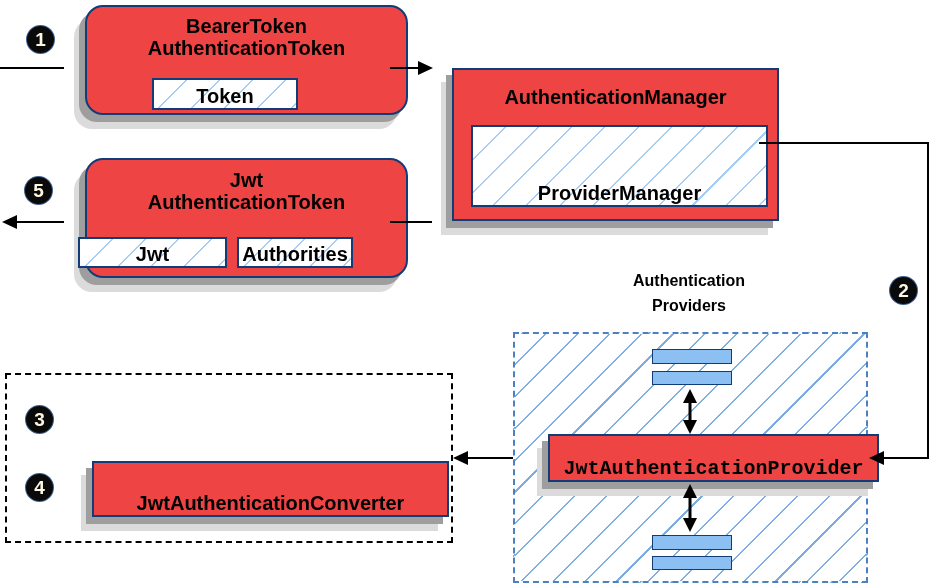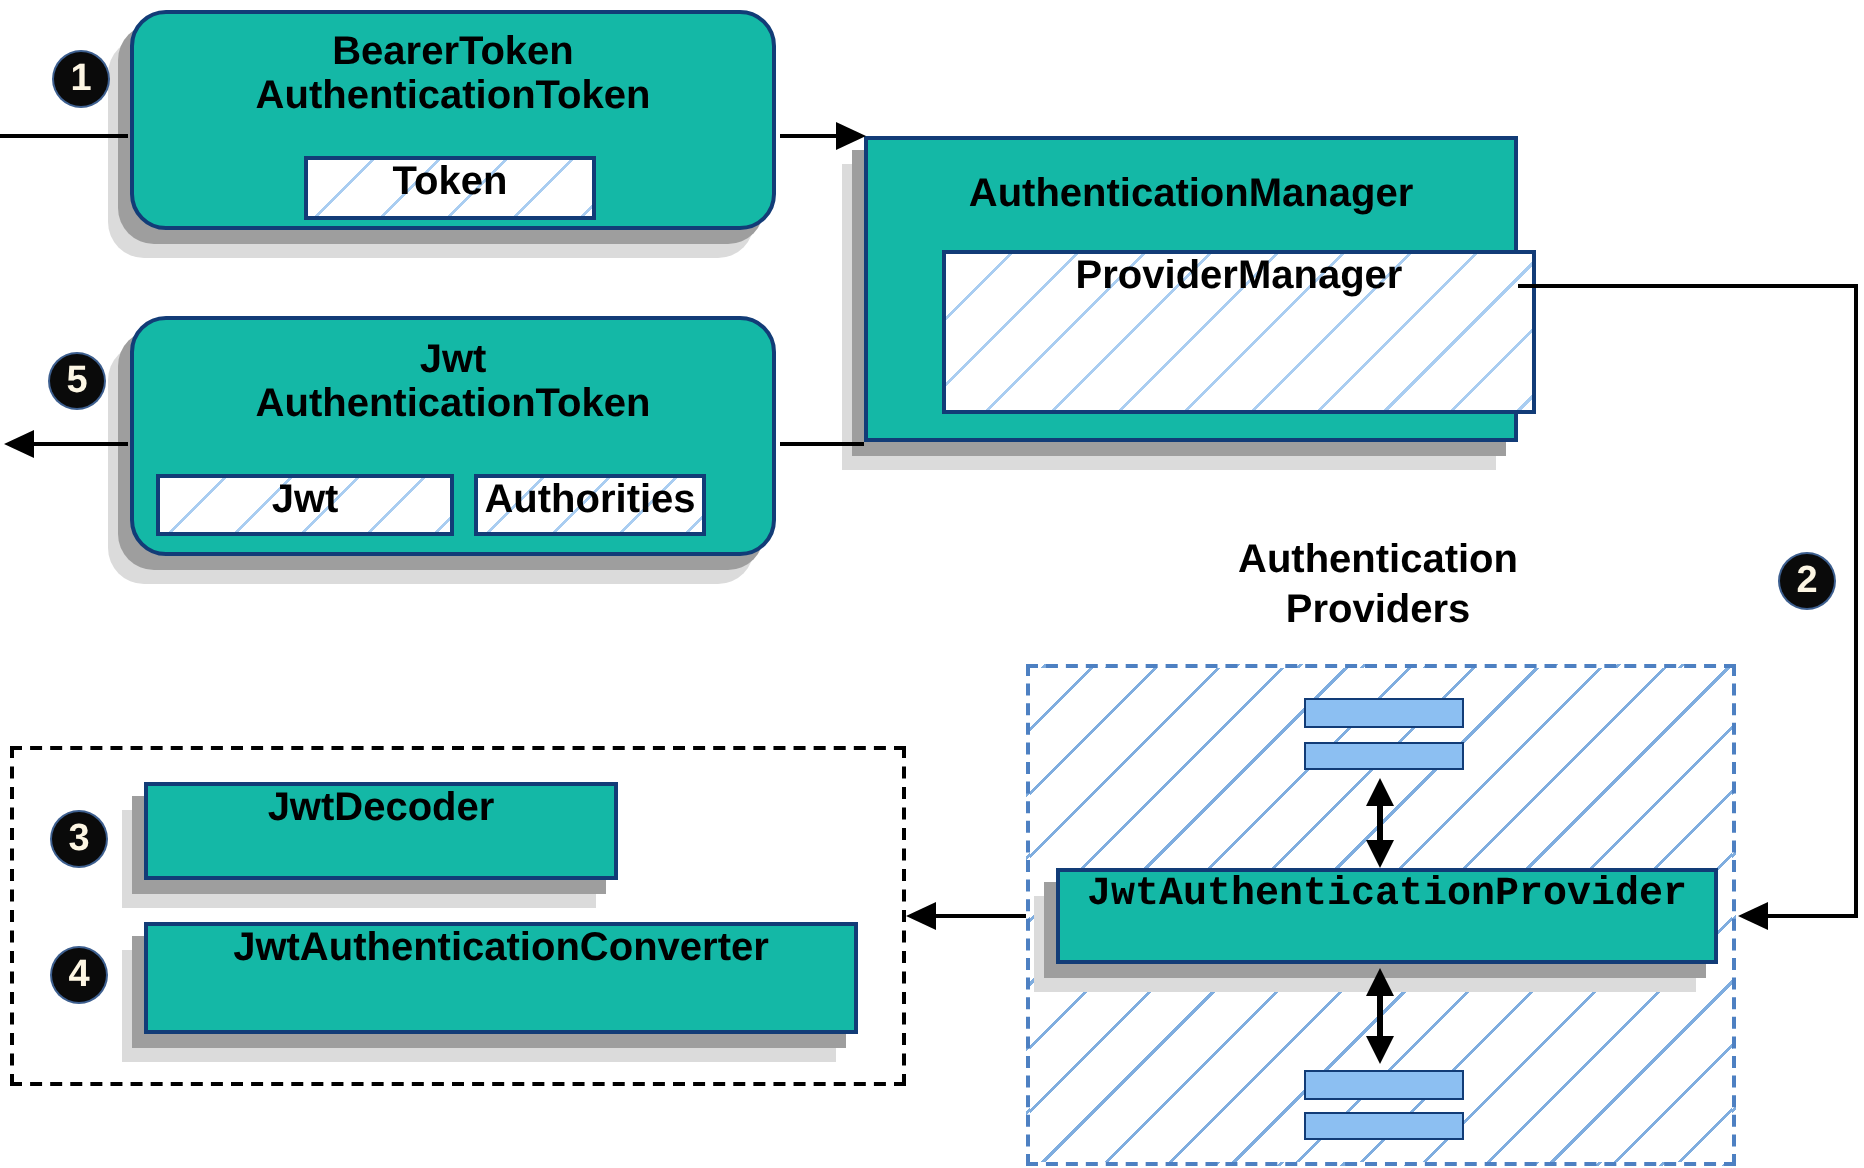--- a/index.html
+++ b/index.html
@@ -6,26 +6,27 @@
   #canvas{
     position:relative;
     width:932px;height:584px;
     background:#ffffff;
     font-family:"Liberation Sans","DejaVu Sans",sans-serif;
     overflow:hidden;
   }
   
   .node{
     position:absolute;
-    background:#14b8a6;
+    background:#ef4444;
     border:2px solid #123C77;
     box-sizing:border-box;
     color:#000;
     font-weight:bold;
     text-align:center;
+    margin-left:20px;
   }
   .shadowed{
     box-shadow:-6px 7px 0 0 #9E9E9E, -11px 14px 0 0 #DBDBDB;
   }
   .rounded{border-radius:18px;}
   .node-title{
     position:relative;
     line-height:22px;
     font-size:20px;
     font-weight:bold;
@@ -35,21 +36,21 @@
     background:
       repeating-linear-gradient(135deg, rgba(0,0,0,0) 0 22px, #A9CDF1 22px 23.5px),
       #ffffff;
     border:2px solid #123C77;
     box-sizing:border-box;
     font-size:20px;
     font-weight:bold;
     text-align:center;
     color:#000;
   }
-  .center-text{display:flex;align-items:flex-start;justify-content:center;}
+  .center-text{display:flex;align-items:flex-end;justify-content:center;}
   
   .dashed-blue{
     position:absolute;
     border:2px dashed #4D80C2;
     box-sizing:border-box;
     background:
       repeating-linear-gradient(135deg, rgba(0,0,0,0) 0 21px, #7FADDF 21px 22.5px),
       #ffffff;
   }
   .dashed-black{
@@ -73,21 +74,21 @@
     color:#FDF6E3;
     font-size:19px;
     font-weight:bold;
     line-height:27px;
     text-align:center;
     box-shadow:0 0 0 1px #3D5F8F;
   }
   
   .group-label{
     position:absolute;
-    font-size:20px;
+    font-size:16px;
     font-weight:bold;
     line-height:25px;
     text-align:center;
     color:#000;
   }
   
   #connectors{
     position:absolute;left:0;top:0;
     pointer-events:none;
   }
@@ -140,23 +141,20 @@
   <div class="bar" style="left:652px;top:371px;width:80px;height:14px;"></div>
   <div class="bar" style="left:652px;top:535px;width:80px;height:15px;"></div>
   <div class="bar" style="left:652px;top:556px;width:80px;height:14px;"></div>
 
   <div class="node shadowed center-text" style="left:528px;top:434px;width:331px;height:48px;font-size:20px;font-family:Liberation Mono, monospace;">
     <span>JwtAuthenticationProvider</span>
   </div>
 
   <div class="dashed-black" style="left:5px;top:373px;width:448px;height:170px;"></div>
 
-  <div class="node shadowed center-text" style="left:72px;top:391px;width:237px;height:49px;font-size:20px;">
-    <span>JwtDecoder</span>
-  </div>
 
   <div class="node shadowed center-text" style="left:72px;top:461px;width:357px;height:56px;font-size:20px;">
     <span>JwtAuthenticationConverter</span>
   </div>
 
   <div class="marker" style="left:27px;top:26px;">1</div>
   <div class="marker" style="left:890px;top:277px;">2</div>
   <div class="marker" style="left:26px;top:406px;">3</div>
   <div class="marker" style="left:26px;top:474px;">4</div>
   <div class="marker" style="left:25px;top:177px;">5</div>

